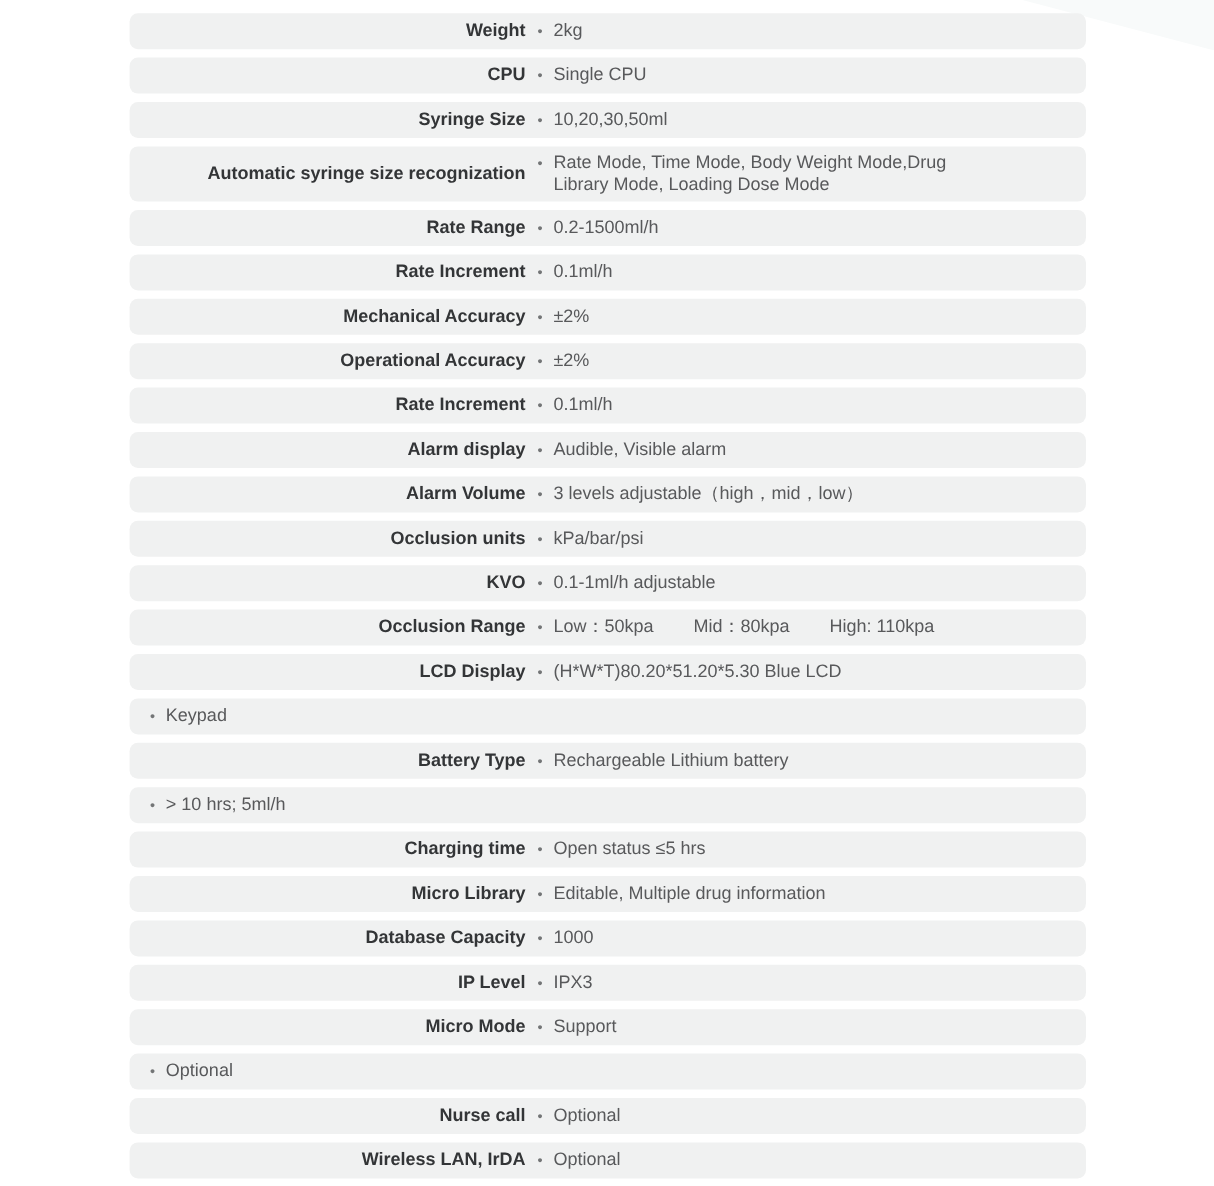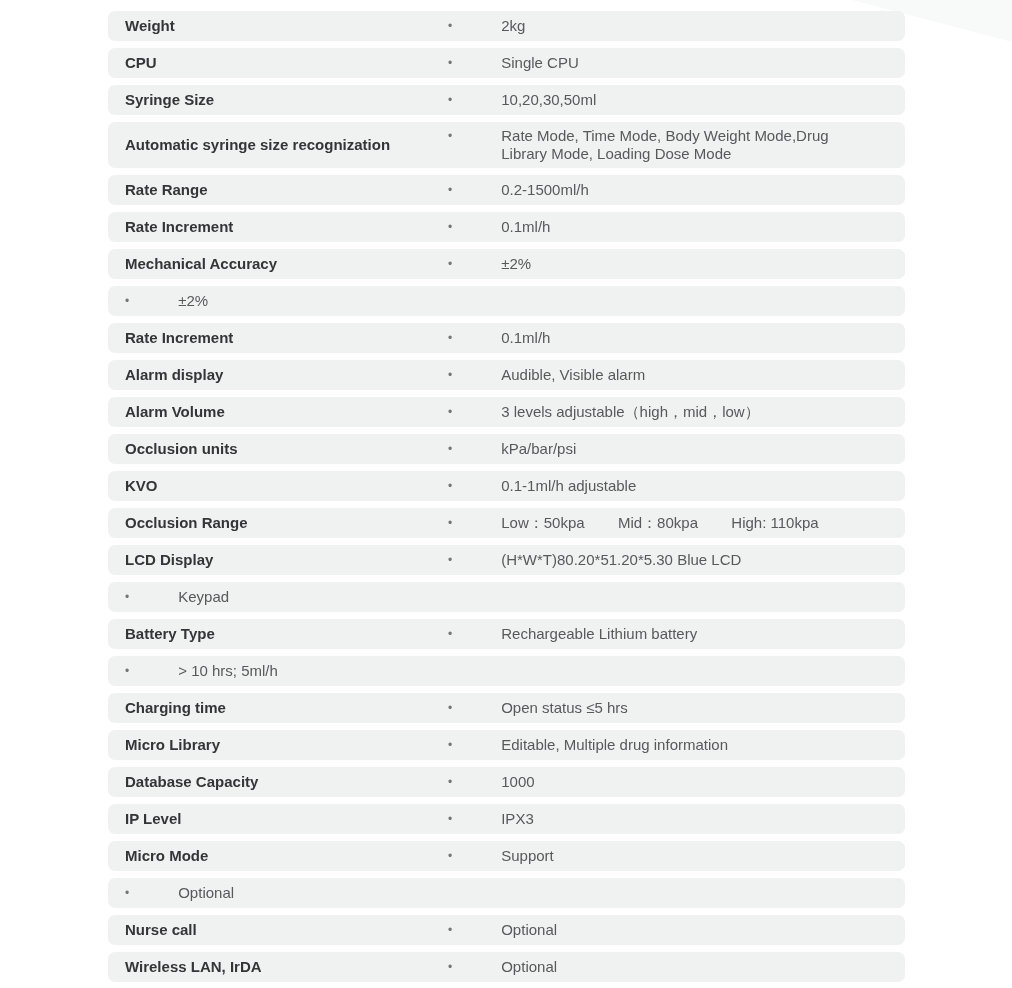--- a/index.html
+++ b/index.html
@@ -47,39 +47,39 @@
     align-items: center;
     padding: 5px 12px 5px 17px;
   }
   .spec-label {
     flex: 0 0 323px;
     padding-right: 10px;
     font-size: 15px;
     font-weight: 700;
     color: var(--label);
     line-height: 18px;
+    text-align: right;
   }
   .spec-value {
     display: flex;
     align-items: flex-start;
     min-width: 0;
   }
   .bullet-dot {
     flex: 0 0 auto;
     font-size: 12px;
     line-height: 18px;
     color: var(--bullet);
     margin-right: 9px;
   }
   .spec-value-text {
     font-size: 15px;
     color: var(--value);
     line-height: 18px;
     white-space: pre-wrap;
-    margin-left: 40px;
   }
 </style>
 </head>
 <body>
 
 <div class="corner-decor"></div>
 
 <div class="spec-table">
   <div class="spec-row">
     <div class="spec-label">Weight</div>
@@ -132,20 +132,21 @@
 
   <div class="spec-row">
     <div class="spec-label">Mechanical Accuracy</div>
     <div class="spec-value">
       <span class="bullet-dot">•</span>
       <span class="spec-value-text">±2%</span>
     </div>
   </div>
 
   <div class="spec-row">
+    <div class="spec-label">Operational Accuracy</div>
     <div class="spec-value">
       <span class="bullet-dot">•</span>
       <span class="spec-value-text">±2%</span>
     </div>
   </div>
 
   <div class="spec-row">
     <div class="spec-label">Rate Increment</div>
     <div class="spec-value">
       <span class="bullet-dot">•</span>

